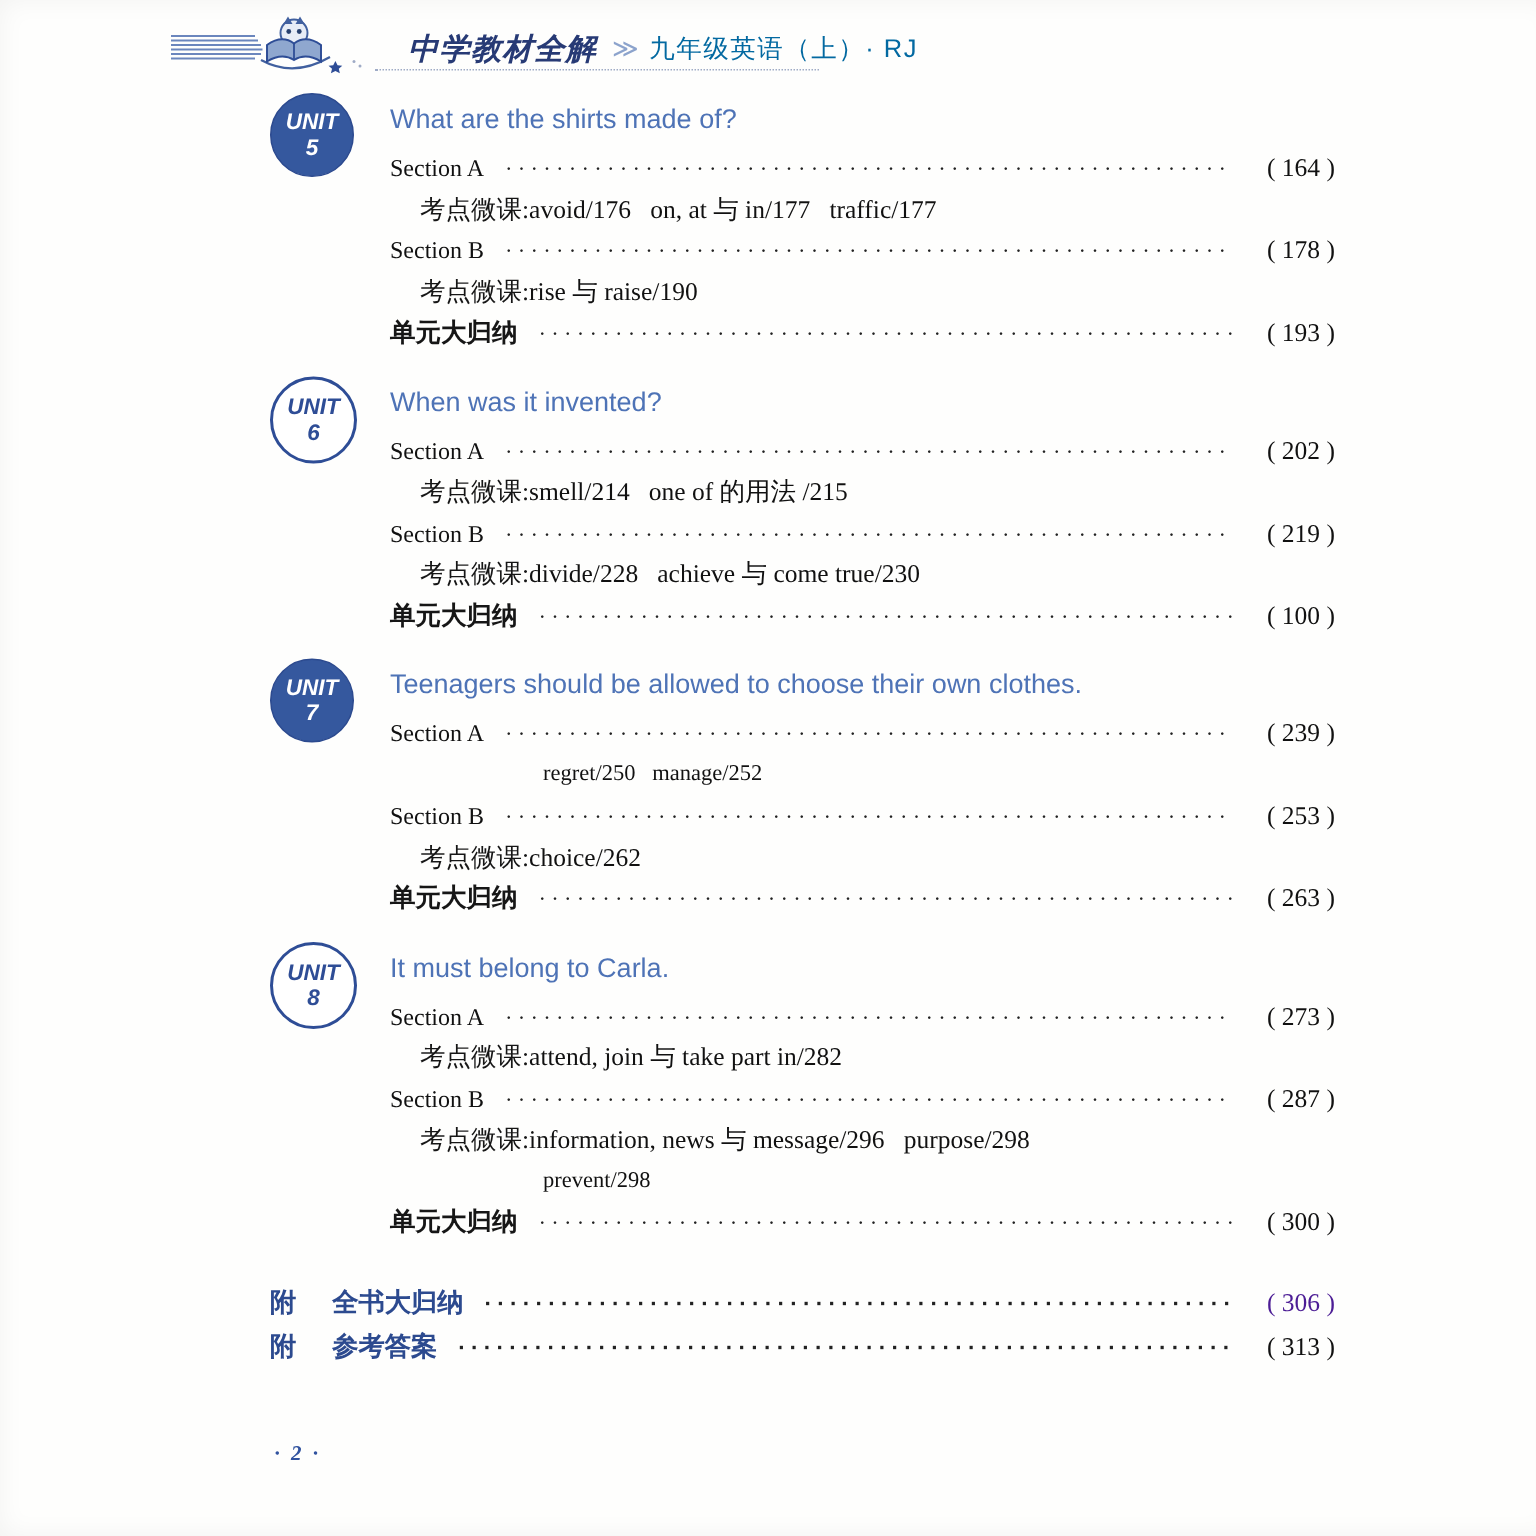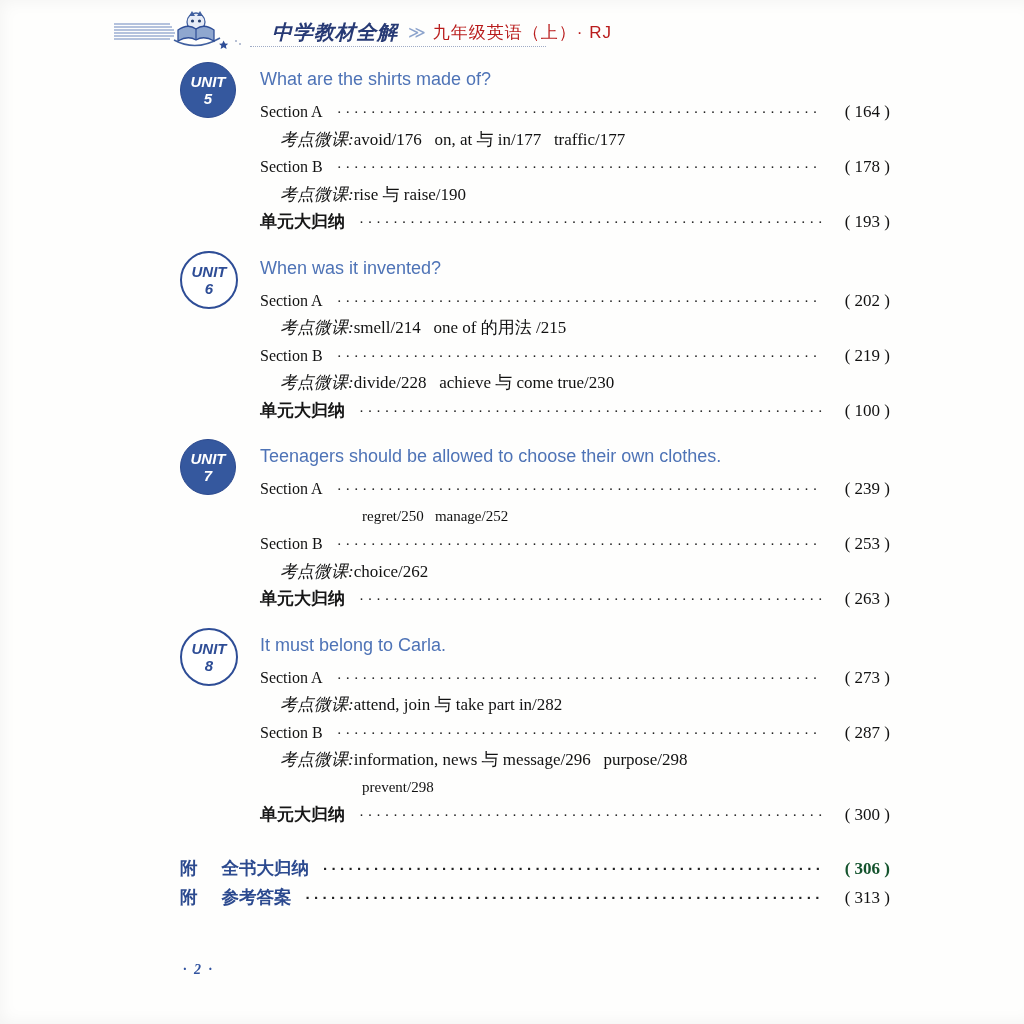--- a/index.html
+++ b/index.html
@@ -9,21 +9,21 @@
     font-family:"Liberation Serif", serif;color:#111;
     box-shadow:inset 0 0 18px rgba(0,0,0,0.05);
     padding-left:12px;
   }
   
   .header{position:absolute;top:10px;left:112px;display:flex;align-items:center;}
   .logo{display:block;margin-right:10px;}
   .brand{font-family:"Liberation Sans",sans-serif;font-weight:bold;font-style:italic;
          font-size:20px;color:#273a75;letter-spacing:1px;}
   .hsep{font-size:17px;color:#8ca3cc;margin:0 7px 0 10px;}
-  .subtitle{font-family:"Liberation Sans",sans-serif;font-size:17px;color:#b91c1c;letter-spacing:1px;}
+  .subtitle{font-family:"Liberation Sans",sans-serif;font-size:17px;color:#0369a1;letter-spacing:1px;}
   .header-rule{position:absolute;top:46px;left:250px;width:296px;border-bottom:1px dotted #9fabc6;}
   
   .toc{position:absolute;top:64px;left:260px;right:146px;}
   .unit{position:relative;margin-bottom:17px;}
   .badge{
     position:absolute;left:-80px;top:-2px;width:54px;height:54px;border-radius:50%;
     display:flex;flex-direction:column;align-items:center;justify-content:center;
     font-family:"Liberation Sans",sans-serif;font-style:italic;font-weight:bold;line-height:1;
   }
   .badge.solid{background:#35589e;color:#fff;border:1px solid #2c4a8f;}
@@ -32,21 +32,21 @@
   .badge .bn{font-size:15px;margin-top:2px;}
   .unit-title{font-family:"Liberation Sans",sans-serif;font-size:18px;color:#4e73b6;
               line-height:30px;margin-bottom:4px;}
   .toc-row{display:flex;align-items:baseline;line-height:27.5px;height:27.5px;}
   .sec{font-size:16px;}
   .sum{font-family:"Liberation Sans",sans-serif;font-weight:bold;font-size:17px;color:#161616;}
   .leader{flex:1;overflow:hidden;white-space:nowrap;font-size:15px;letter-spacing:3.5px;
           color:#222;margin:0 6px 0 14px;}
   .pagenum{font-size:17px;white-space:pre;min-width:62px;text-align:right;}
   .note{margin-left:20px;line-height:27.5px;height:27.5px;font-size:17px;}
-  .note-label{font-style:italic;color:#161616;margin-top:24px;}
+  .note-label{color:#161616;margin-top:24px;}
   .note-text{white-space:pre;}
   .note-line2{margin-left:102px;line-height:27.5px;height:27.5px;font-size:15px;white-space:pre;}
   
   .appendix{position:absolute;top:854px;left:180px;right:146px;}
   .app-row{display:flex;align-items:baseline;line-height:29px;height:29px;
            font-family:"Liberation Sans",sans-serif;font-weight:bold;font-size:17.5px;color:#2c4a8f;}
   .app-prefix{margin-right:24px;}
   
   .footer{position:absolute;top:962px;left:183px;font-style:italic;font-weight:bold;
           font-size:14px;color:#31539f;letter-spacing:2px;}
@@ -205,21 +205,21 @@
       </div>
     </div>
 
   </div>
 
   <div class="appendix">
     <div class="app-row">
       <span class="app-prefix">附</span>
       <span class="app-label">全书大归纳</span>
       <span class="leader">····························································································································································································································</span>
-      <span class="pagenum" style="font-family:'Liberation Serif',serif;font-weight:bold;color:#14532d;">( 306 )</span>
+      <span class="pagenum" style="font-family:'Liberation Serif',serif;font-weight:normal;color:#4c1d95;">( 306 )</span>
     </div>
     <div class="app-row">
       <span class="app-prefix">附</span>
       <span class="app-label">参考答案</span>
       <span class="leader">····························································································································································································································</span>
       <span class="pagenum" style="font-family:'Liberation Serif',serif;font-weight:normal;color:#111;">( 313 )</span>
     </div>
   </div>
 
   <div class="footer">· 2 ·</div>

